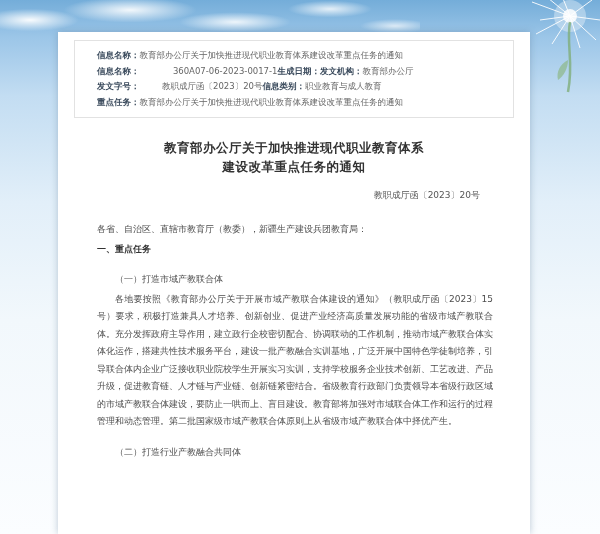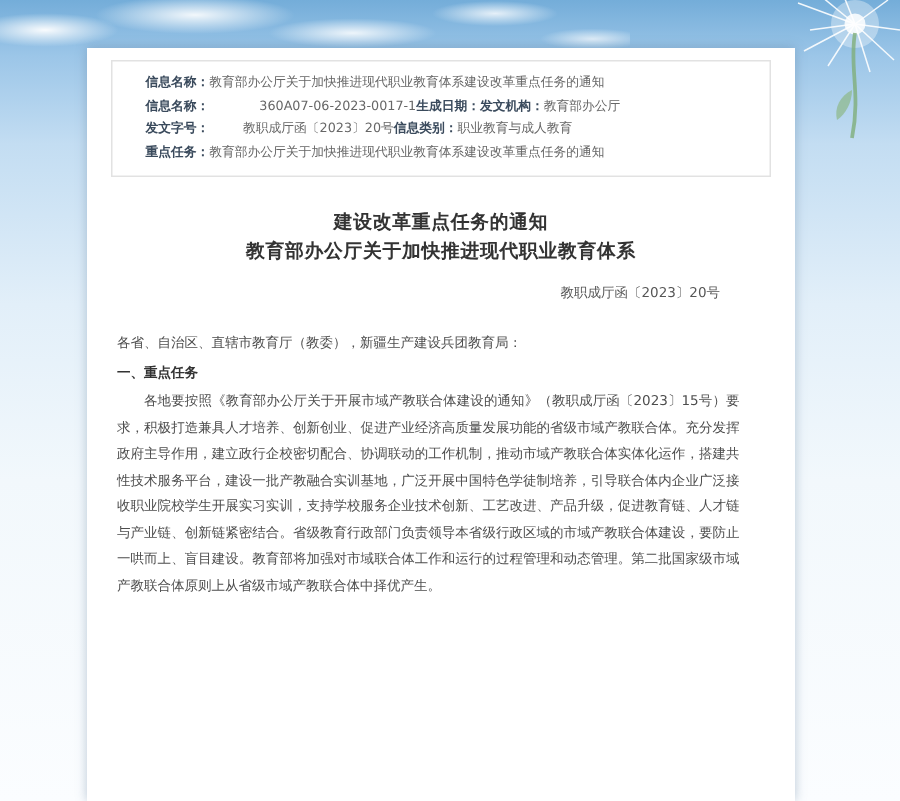--- a/index.html
+++ b/index.html
@@ -52,21 +52,21 @@
     margin:20px 30px 0 30px;
     text-align:center; font-size:12.5px; font-weight:bold;
     color:#333; line-height:19px; letter-spacing:.5px;
   }
   .doc-number {
     margin-top:13px; padding-right:50px;
     text-align:right; font-size:9px; color:#555;
   }
   
   .content {
-    padding:0 37px 0 20px;
+    padding:0 37px 0 39px;
     font-size:9px; color:#4d4d4d; line-height:17.5px;
     text-align:justify;
   }
   .salutation { margin-top:19px; }
   .para { text-indent:2em; }
   .p1 { margin-top:9px; }
   .sec-heading { margin-top:2px; font-weight:bold; color:#333; }
   .sub-heading { margin-top:13px; text-indent:2em; }
   .p2 { margin-top:2px; }
 </style>
@@ -119,26 +119,28 @@
       <span class="meta-label">信息类别：</span>
       <span class="meta-val">职业教育与成人教育</span>
     </div>
     <div class="meta-row">
       <span class="meta-label">重点任务：</span>
       <span class="meta-val">教育部办公厅关于加快推进现代职业教育体系建设改革重点任务的通知</span>
     </div>
   </div>
 
   <div class="doc-title">
+    <div>教育部办公厅关于加快推进现代职业教育体系</div>
     <div>建设改革重点任务的通知</div>
-    <div>教育部办公厅关于加快推进现代职业教育体系</div>
   </div>
 
   <div class="doc-number">教职成厅函〔2023〕20号</div>
 
   <div class="content">
     <div class="salutation">各省、自治区、直辖市教育厅（教委），新疆生产建设兵团教育局：</div>
     <div class="sec-heading">一、重点任务</div>
+    <div class="sub-heading">（一）打造市域产教联合体</div>
     <div class="para p2">各地要按照《教育部办公厅关于开展市域产教联合体建设的通知》（教职成厅函〔2023〕15号）要求，积极打造兼具人才培养、创新创业、促进产业经济高质量发展功能的省级市域产教联合体。充分发挥政府主导作用，建立政行企校密切配合、协调联动的工作机制，推动市域产教联合体实体化运作，搭建共性技术服务平台，建设一批产教融合实训基地，广泛开展中国特色学徒制培养，引导联合体内企业广泛接收职业院校学生开展实习实训，支持学校服务企业技术创新、工艺改进、产品升级，促进教育链、人才链与产业链、创新链紧密结合。省级教育行政部门负责领导本省级行政区域的市域产教联合体建设，要防止一哄而上、盲目建设。教育部将加强对市域联合体工作和运行的过程管理和动态管理。第二批国家级市域产教联合体原则上从省级市域产教联合体中择优产生。</div>
+    <div class="sub-heading">（二）打造行业产教融合共同体</div>
 
   </div>
 
 </div>
 
 </body></html>

